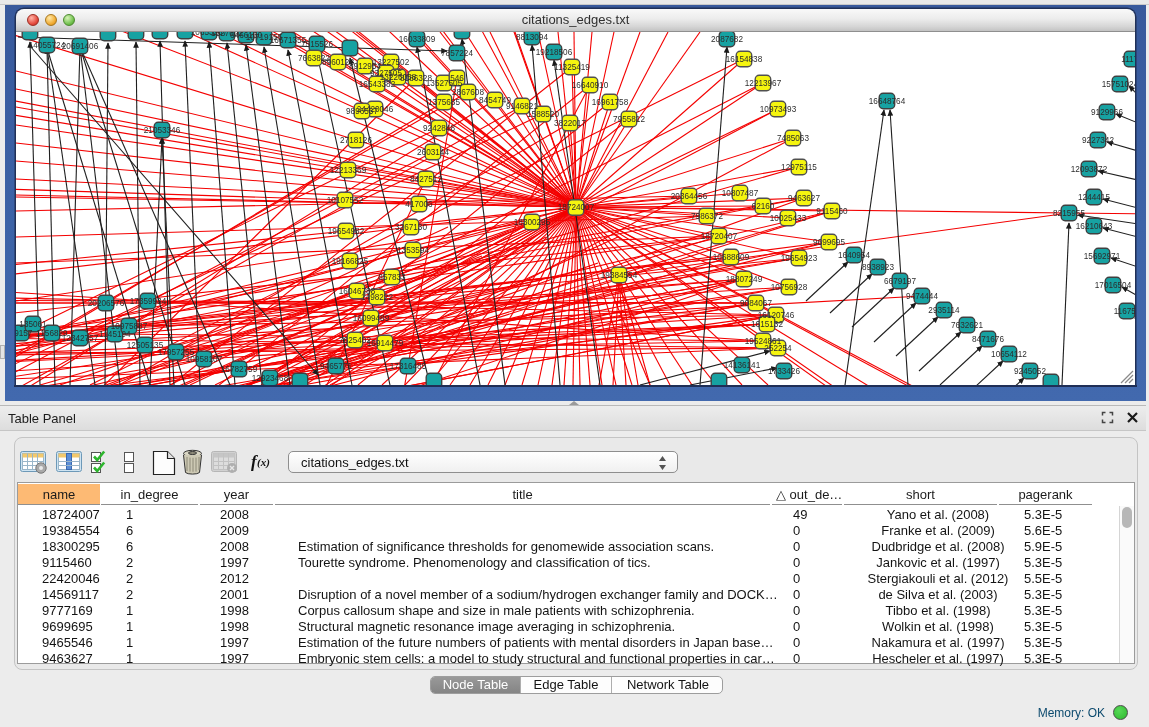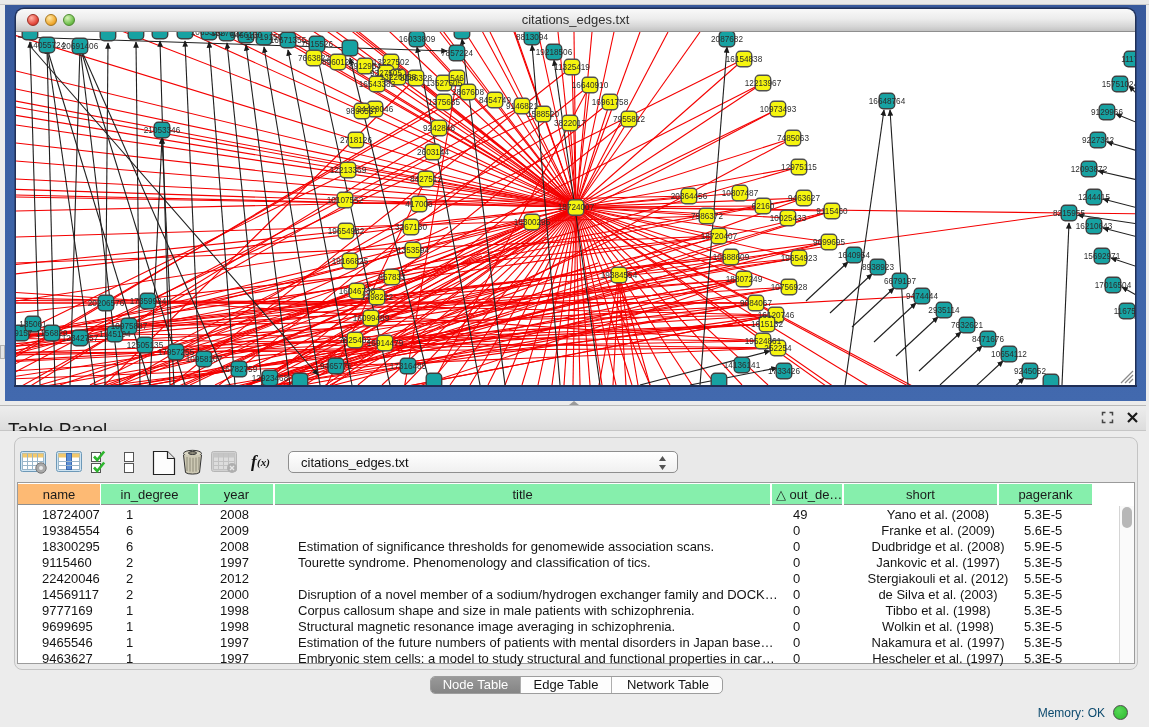--- a/index.html
+++ b/index.html
@@ -6,26 +6,26 @@
 #root{position:relative;width:1149px;height:727px}
 .abs{position:absolute}
 #topstrip{left:0;top:0;width:1149px;height:5px;background:#e9e9e9;border-bottom:1px solid #c9c9c9}
 #blue{left:5px;top:5px;width:1141px;height:396px;background:linear-gradient(180deg,#38599c 0%,#3d63a7 55%,#4269ae 100%)}
 #win{left:16px;top:9px;width:1119px;height:376px;border-radius:8px 8px 0 0;box-shadow:0 0 0 1.5px #203057}
 #titlebar{left:0;top:0;width:1119px;height:22.5px;border-radius:8px 8px 0 0;background:linear-gradient(180deg,#f9f9f9 0%,#ececec 45%,#d5d5d5 80%,#c3c3c3 100%);border-bottom:1px solid #8f8f8f}
 #title{width:100%;text-align:center;font-size:13px;color:#303030;line-height:22px}
 .tl{width:12px;height:12px;border-radius:50%;top:5px}
 #canvas{left:0;top:23px;width:1119px;height:353px;background:#fff;overflow:hidden}
 #phdr{left:0;top:405px;width:1146px;height:26px;background:linear-gradient(180deg,#ededed,#ddd);border-top:1px solid #b9b9b9;border-bottom:1px solid #c6c6c6}
-#phdr span{position:absolute;left:8px;top:13px;font-size:19px;color:#1c1c1c}
+#phdr span{position:absolute;left:8px;top:5px;font-size:13px;color:#1c1c1c}
 #panelbg{left:0;top:431px;width:1146px;height:296px;background:#ececec}
 #container{left:14px;top:437px;width:1124px;height:233px;background:#e9e9e9;border:1px solid #c4c4c4;border-radius:8px}
 #dropdown{left:288px;top:450.5px;width:390px;height:22px;background:linear-gradient(180deg,#fff,#f0f0f0);border:1px solid #8e8e8e;border-radius:5px;font-size:13px;color:#111;padding:3px 0 0 12px}
 #tbl{left:17px;top:482px;width:1118px;height:182px;background:#fff;border:1px solid #9b9b9b}
-.hc{position:absolute;top:483.5px;height:21.5px;background:#86efac;font-size:13px;color:#1b1b1b;text-align:center;line-height:21px;border-bottom:1px solid #8f8f8f;white-space:nowrap;overflow:hidden}
+.hc{position:absolute;top:483.5px;height:21.5px;background:#ffffff;font-size:13px;color:#1b1b1b;text-align:center;line-height:21px;border-bottom:1px solid #8f8f8f;white-space:nowrap;overflow:hidden}
 .hc.g{background:#fdba74}
 .hc.bl{text-align:left;padding-left:4px}
 .trow{position:absolute;left:18px;width:1100px;height:16px;font-size:13px;color:#141414}
 .trow span{position:absolute;top:1px;white-space:nowrap}
 .trow .ctr{text-align:center}
 #sbtrack{left:1119px;top:506px;width:15px;height:157px;background:#fafafa;border-left:1px solid #d5d5d5}
 #sbthumb{left:1121.5px;top:507px;width:10px;height:21px;background:#b7b7b7;border-radius:5px}
 #tabs{left:430px;top:676px;width:293px;height:17.5px;border:1px solid #9d9d9d;border-radius:5px;background:#fdfdfd;overflow:hidden}
 .tab{position:absolute;top:0;height:17.5px;font-size:13px;line-height:16.5px;text-align:center;color:#141414}
 #tab1{left:0;width:89px;background:linear-gradient(180deg,#999,#828282);color:#fff}
@@ -795,21 +795,21 @@
       <span style="left:24px">22420046</span>
       <span style="left:108px">2</span>
       <span style="left:202px">2012</span>
       <span style="left:775px">0</span>
       <span class="ctr" style="left:845px;width:150px">Stergiakouli et al. (2012)</span>
       <span style="left:1006px">5.5E‑5</span>
     </div>
     <div class="trow" style="top:586px">
       <span style="left:24px">14569117</span>
       <span style="left:108px">2</span>
-      <span style="left:202px">2000</span>
+      <span style="left:202px">2001</span>
       <span style="left:280px">Disruption of a novel member of a sodium/hydrogen exchanger family and DOCK…</span>
       <span style="left:775px">0</span>
       <span class="ctr" style="left:845px;width:150px">de Silva et al. (2003)</span>
       <span style="left:1006px">5.3E‑5</span>
     </div>
     <div class="trow" style="top:602px">
       <span style="left:24px">9777169</span>
       <span style="left:108px">1</span>
       <span style="left:202px">1998</span>
       <span style="left:280px">Corpus callosum shape and size in male patients with schizophrenia.</span>

